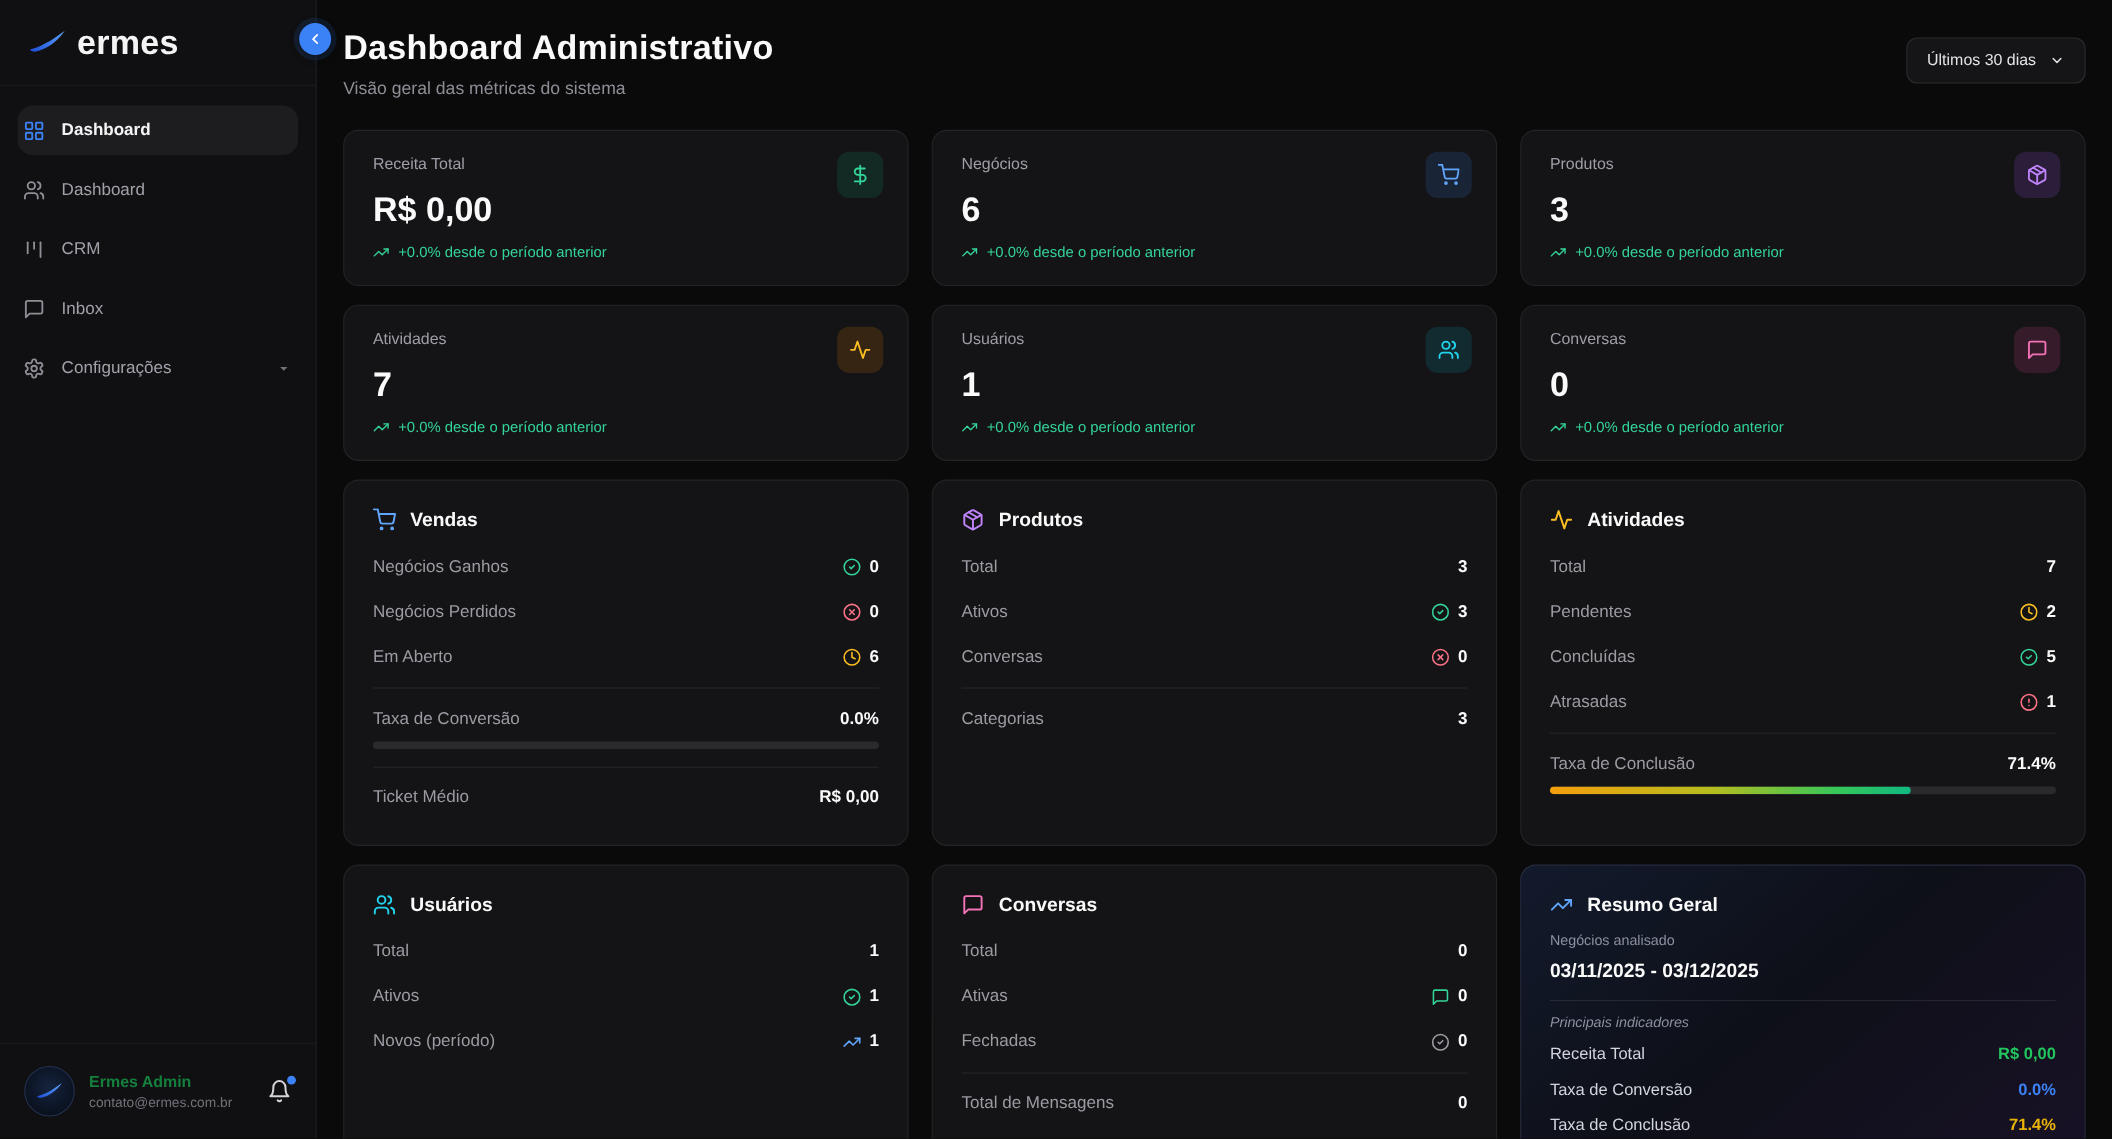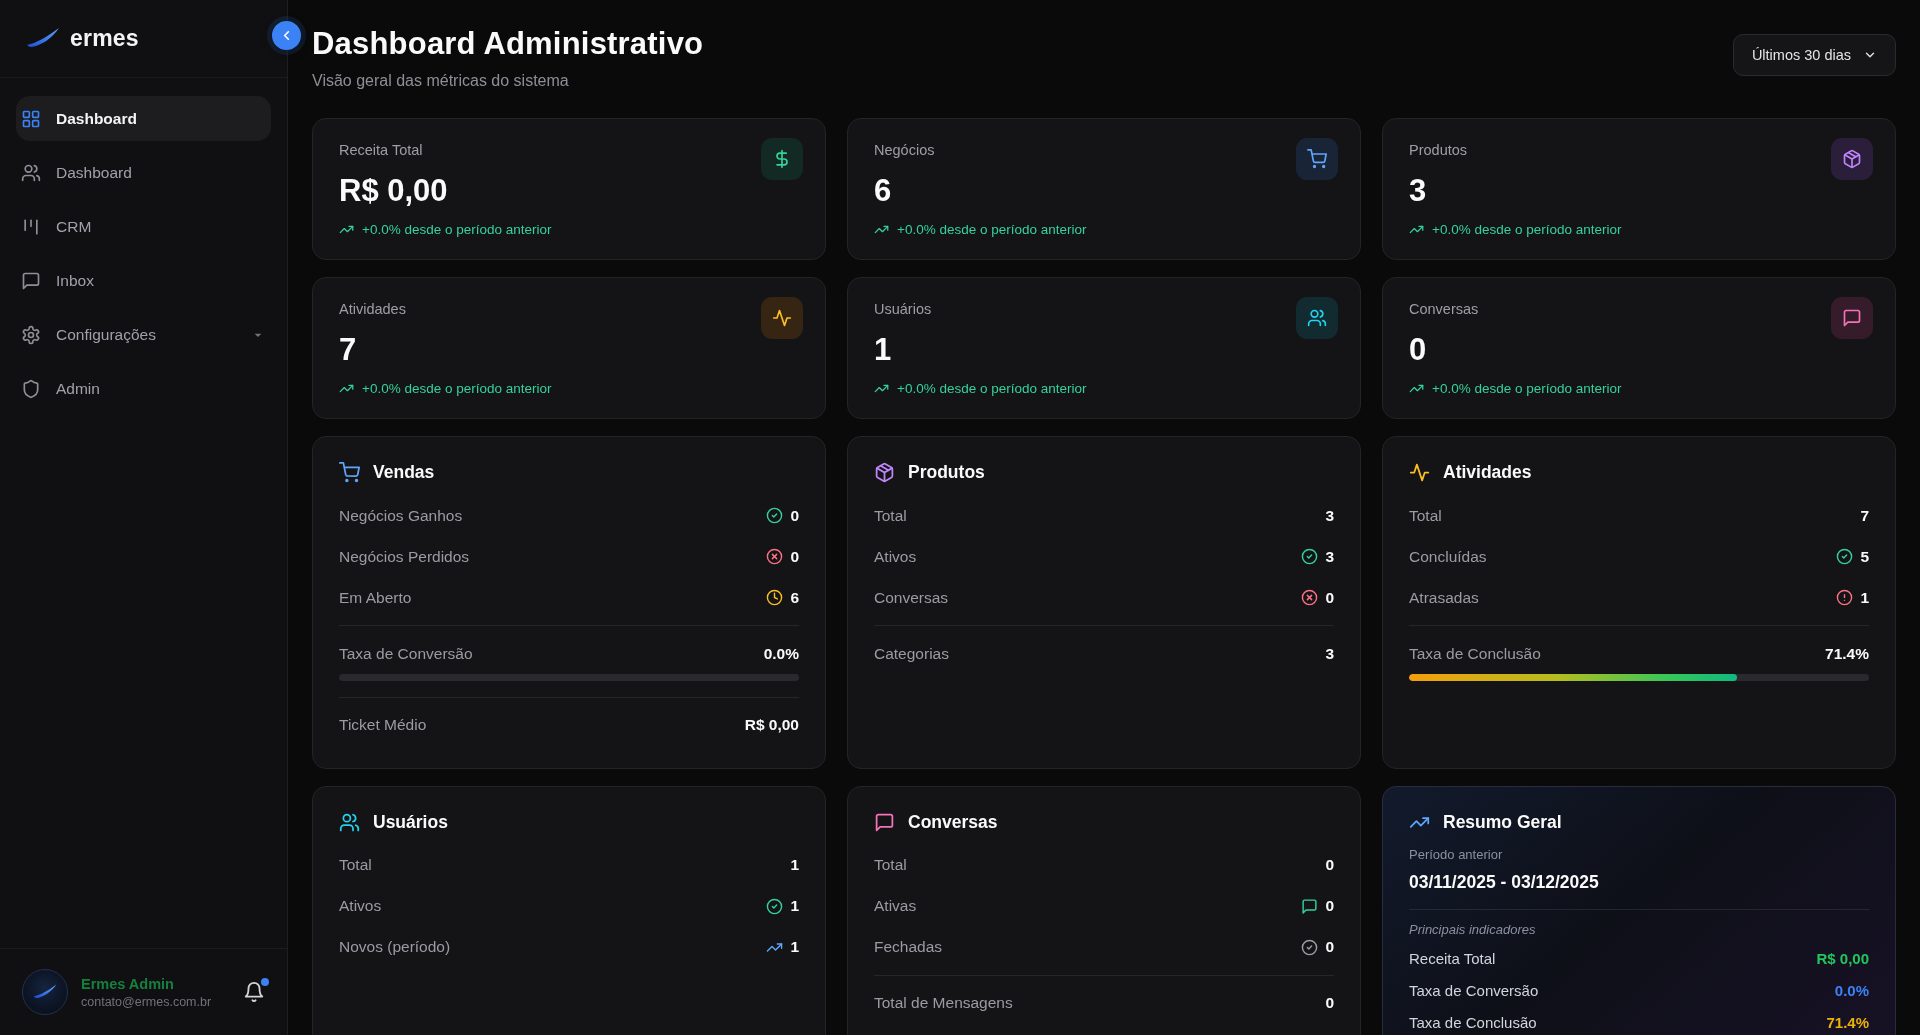--- a/index.html
+++ b/index.html
@@ -18,21 +18,21 @@
     width:288px; min-width:288px; height:100%;
     background:#101012;
     border-right:1px solid #1e1e21;
     display:flex; flex-direction:column;
     position:relative; z-index:2;
   }
   .logo-row {
     height:78px; display:flex; align-items:center; gap:10px;
     padding:0 26px; border-bottom:1px solid #1b1b1e;
   }
-  .logo-text { font-size:23px; font-weight:700; color:#f4f4f5; letter-spacing:.2px;text-align:right; }
+  .logo-text { font-size:31px; font-weight:700; color:#f4f4f5; letter-spacing:.2px;text-align:right; }
   .collapse-btn {
     position:absolute; right:-14px; top:21px; width:29px; height:29px;
     border-radius:50%; background:#3b82f6; border:none; color:#fff;
     display:flex; align-items:center; justify-content:center; cursor:pointer;
     box-shadow:0 0 0 5px rgba(59,130,246,.12), 0 2px 8px rgba(0,0,0,.5);
   }
   .nav { flex:1; padding:18px 16px; display:flex; flex-direction:column; gap:9px; }
   .nav-item {
     height:45px; border-radius:14px; display:flex; align-items:center; gap:15px;
     padding:0 5px; color:#a1a1aa; font-size:15.5px; cursor:pointer;
@@ -305,28 +305,20 @@
             <use href="#i-gear"></use>
           </svg>
         </span>
       <span>Configurações</span>
       <span class="nav-caret">
           <svg width="16" height="16">
             <use href="#i-caret-down"></use>
           </svg>
         </span>
     </div>
-    <div class="nav-item">
-      <span class="nicon">
-          <svg width="20" height="20">
-            <use href="#i-shield"></use>
-          </svg>
-        </span>
-      <span>Admin</span>
-    </div>
   </nav>
 
   <div class="user-row">
     <div class="avatar">
       <svg width="24" height="16">
           <use href="#i-wing"></use>
         </svg>
     </div>
     <div>
       <div class="user-name">Ermes Admin</div>
@@ -571,20 +563,31 @@
               <use href="#i-activity"></use>
             </svg>
           </span>
         <span class="card-title">Atividades</span>
       </div>
       <div class="drow">
         <span class="dlabel">Total</span>
         <span class="dval">7</span>
       </div>
       <div class="drow">
+        <span class="dlabel">Pendentes</span>
+        <span class="dval">
+            <span class="c-amber">
+              <svg width="17" height="17">
+                <use href="#i-clock"></use>
+              </svg>
+            </span>
+            <span>2</span>
+          </span>
+      </div>
+      <div class="drow">
         <span class="dlabel">Concluídas</span>
         <span class="dval">
             <span class="c-green">
               <svg width="17" height="17">
                 <use href="#i-check-c"></use>
               </svg>
             </span>
             <span>5</span>
           </span>
       </div>
@@ -693,21 +696,21 @@
 
     <div class="card resumo">
       <div class="card-head">
         <span class="c-blue">
             <svg width="21" height="21">
               <use href="#i-trend"></use>
             </svg>
           </span>
         <span class="card-title">Resumo Geral</span>
       </div>
-      <div class="mini-label">Período anterior</div>
+      <div class="mini-label">Negócios analisado</div>
       <div class="period-value">03/11/2025 - 03/12/2025</div>
       <div class="divider"></div>
       <div class="mini-label" style="margin-top:0; margin-bottom:6px;font-style:italic;">Principais indicadores</div>
       <div class="ind-row">
         <span class="ind-label">Receita Total</span>
         <span class="ind-value" style="color: rgb(34, 197, 94);">R$ 0,00</span>
       </div>
       <div class="ind-row">
         <span class="ind-label">Taxa de Conversão</span>
         <span class="ind-value" style="color: rgb(59, 130, 246);">0.0%</span>

